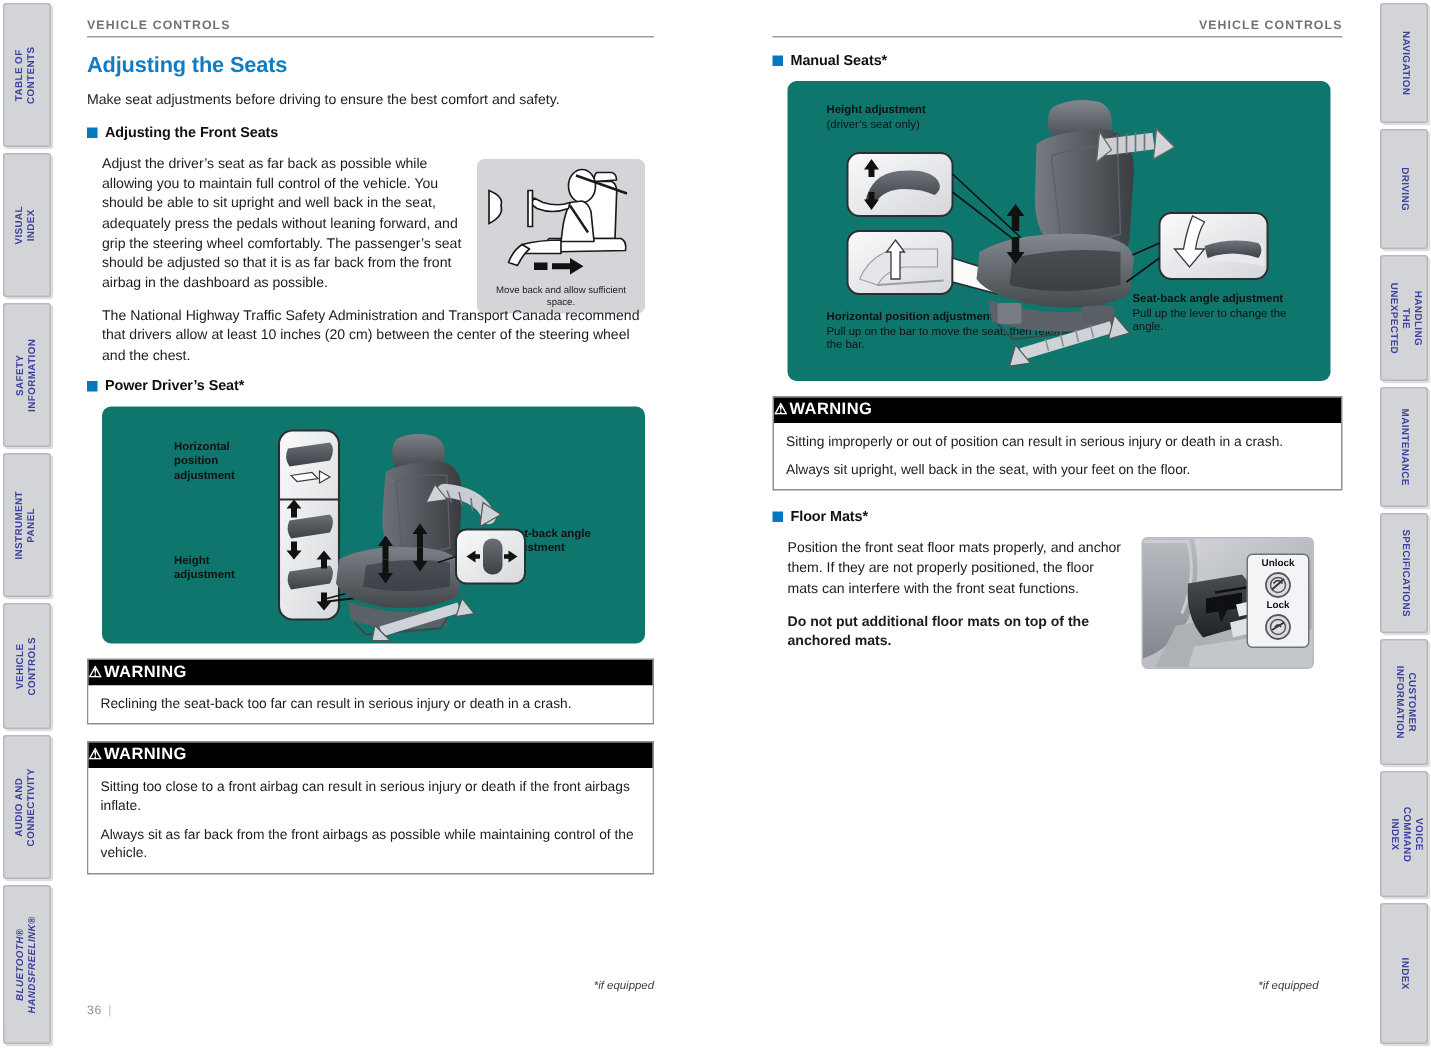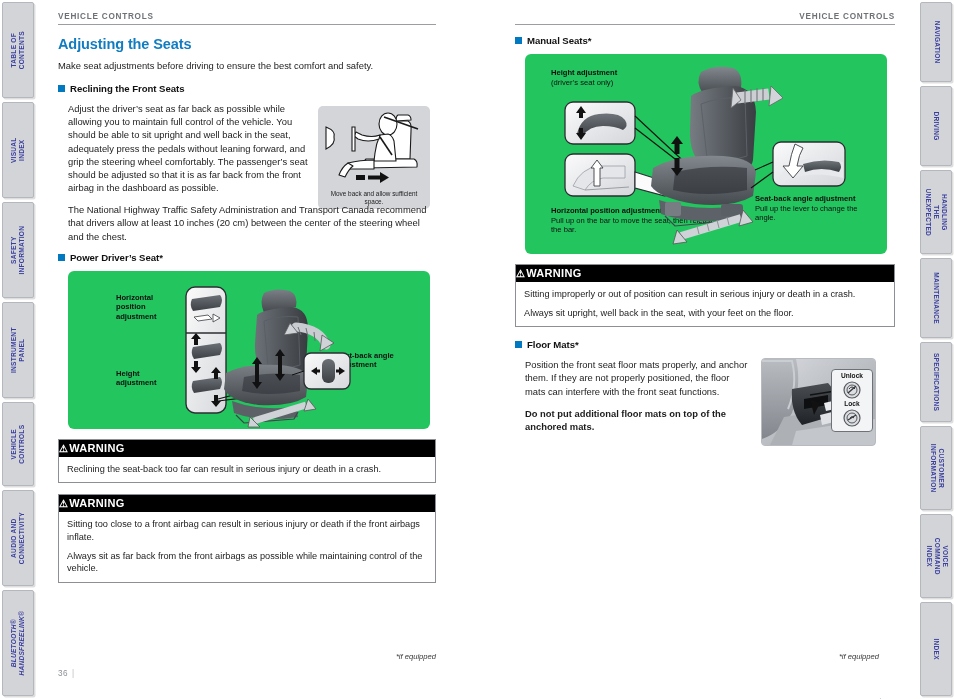--- a/index.html
+++ b/index.html
@@ -123,21 +123,21 @@
   .fig-caption {
     font-size: 6.4px;
     line-height: 7.6px;
     text-align: center;
     color: #1c1c1c;
     margin-top: 1px;
   }
 
   
   .fig-box {
-    background: #22c55e;
+    background: #0f766e;
     border-radius: 6px;
     position: relative;
     overflow: hidden;
   }
   .fig-label {
     position: absolute;
     font-size: 7.6px;
     font-weight: bold;
     color: #111;
     line-height: 9.6px;
@@ -247,21 +247,21 @@
   <div class="sheet sheet-left">
     <div class="content content-left">
 
       <div class="runhead">VEHICLE CONTROLS</div>
 
       <h1 class="title">Adjusting the Seats</h1>
       <div class="lede">Make seat adjustments before driving to ensure the best comfort and safety.</div>
 
       <div class="sub">
         <span class="bullet"></span>
-        <span class="sub-text">Reclining the Front Seats</span>
+        <span class="sub-text">Adjusting the Front Seats</span>
       </div>
 
       <div class="row-flow">
         <div class="col-text indent" style="max-width:250px;">
           <p class="body">Adjust the driver’s seat as far back as possible while allowing you to maintain full control of the vehicle. You should be able to sit upright and well back in the seat, adequately press the pedals without leaning forward, and grip the steering wheel comfortably. The passenger’s seat should be adjusted so that it is as far back from the front airbag in the dashboard as possible.</p>
         </div>
 
         <div class="fig-posture">
           <svg width="104" height="78" viewBox="0 0 104 78">
             <g fill="#ffffff" stroke="#1a1a1a" stroke-width="1.1" stroke-linejoin="round">

